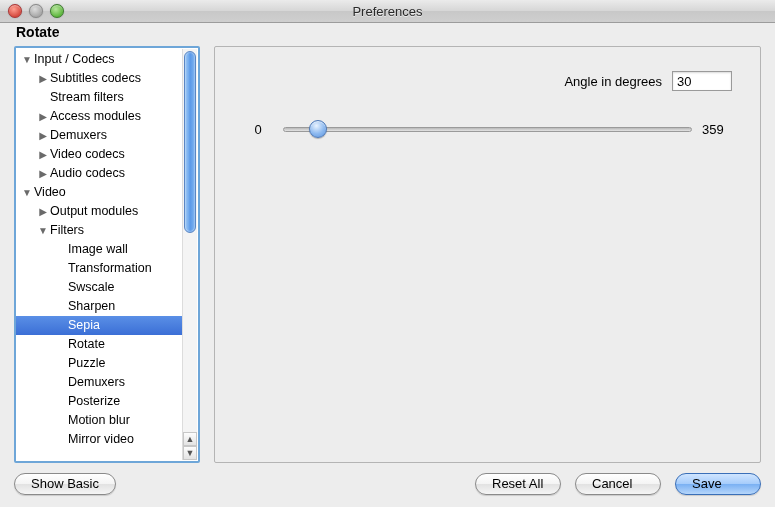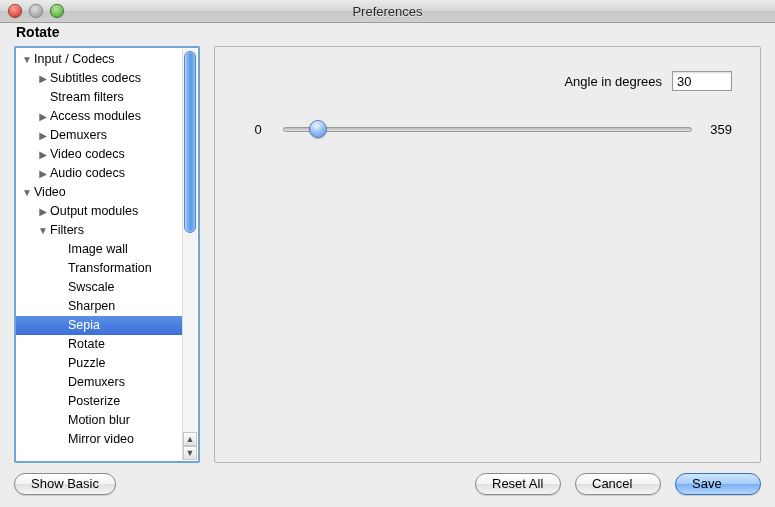--- a/index.html
+++ b/index.html
@@ -187,21 +187,21 @@
     display: flex;
     align-items: center;
     gap: 10px;
   }
   .slider-end {
     width: 30px;
     font-size: 13px;
     color: #000;
     text-align: center;
   }
-  .slider-end.right { text-align: right; }
+  .slider-end.right { text-align: left; }
   .slider-track-wrap {
     flex: 1;
     position: relative;
     height: 20px;
     display: flex;
     align-items: center;
   }
   .slider-track {
     height: 5px;
     width: 100%;

